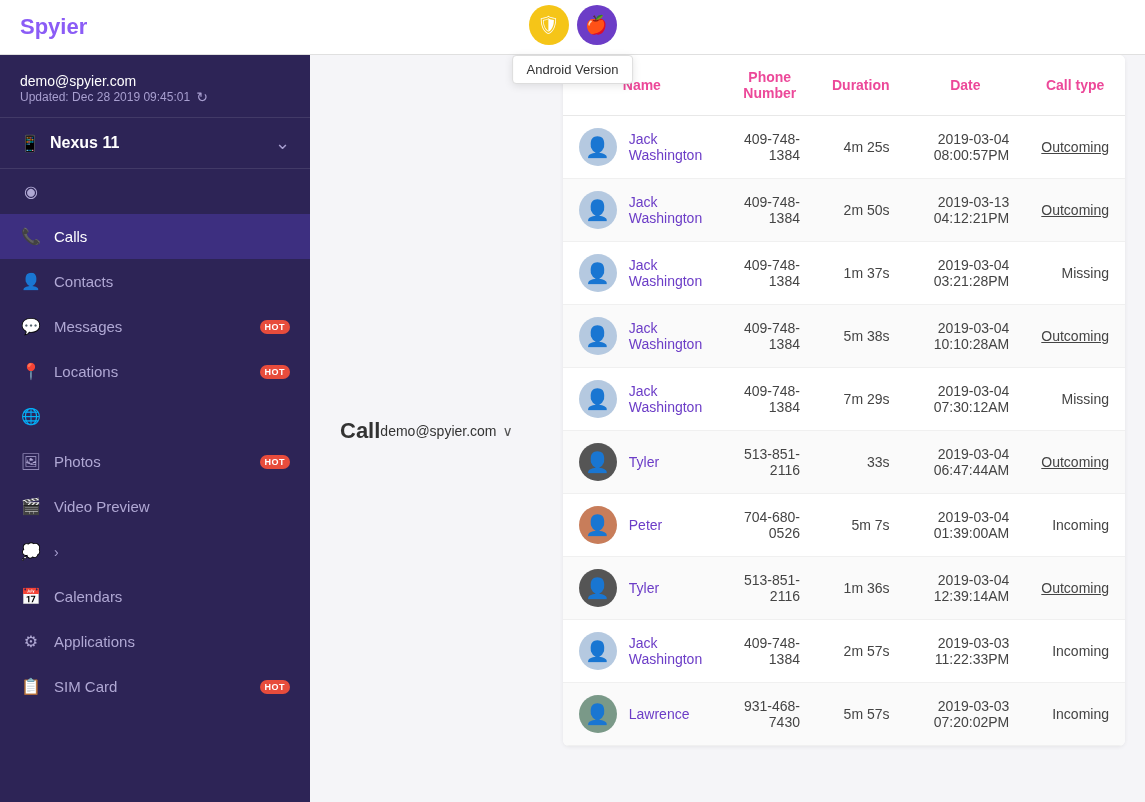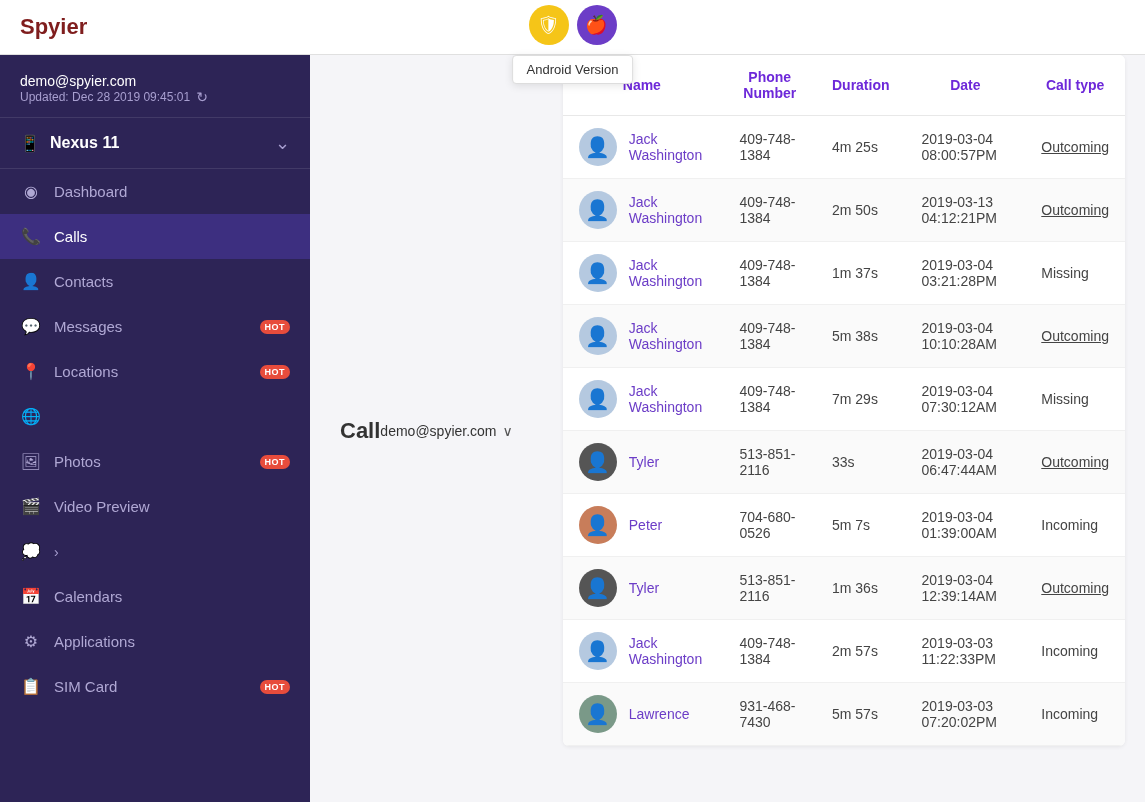--- a/index.html
+++ b/index.html
@@ -12,21 +12,21 @@
       display: flex;
       align-items: center;
       padding: 0 20px;
       border-bottom: 1px solid #e0e0e0;
       position: relative;
       z-index: 10;
     }
     .logo {
       font-size: 22px;
       font-weight: 700;
-      color: #7f1d1d;
+      color: #8b5cf6;
     }
     .header-icons {
       position: absolute;
       left: 50%;
       transform: translateX(-50%);
       display: flex;
       gap: 8px;
       top: 5px;
     }
     .icon-circle {
@@ -198,38 +198,38 @@
       overflow: hidden;
       box-shadow: 0 1px 4px rgba(0,0,0,0.07);
     }
     .calls-table thead tr {
       border-bottom: 1px solid #e8e8e8;
     }
     .calls-table thead th {
       padding: 14px 16px;
       font-size: 14px;
       font-weight: 600;
-      color: #6d28d9;
+      color: #ec4899;
       text-align: left;
       background: #fff;
     }
     .calls-table thead th:first-child { padding-left: 60px; }
     .calls-table thead th.center { text-align: center; }
     .calls-table tbody tr {
       border-bottom: 1px solid #f0f0f0;
       transition: background 0.1s;
     }
     .calls-table tbody tr:nth-child(even) { background: #fafafa; }
     .calls-table tbody td {
       padding: 12px 16px;
       font-size: 14px;
       color: #444;
       text-align: left;
     }
-    .calls-table tbody td.center { text-align: left; }
+    .calls-table tbody td.center { text-align: right; }
     .contact-cell {
       display: flex;
       align-items: center;
       gap: 12px;
     }
     .avatar {
       width: 38px;
       height: 38px;
       border-radius: 50%;
       overflow: hidden;
@@ -285,21 +285,20 @@
       <div class="device-name">
         <span class="device-icon">📱</span>
         <span>Nexus 11</span>
       </div>
       <span class="chevron-down">⌄</span>
     </div>
 
     <div id="nav-container">
         <div class="nav-item">
           <span class="nav-icon">◉</span>
-          <span class="nav-label">Dashboard</span>
         </div>
         <div class="nav-item active">
           <span class="nav-icon">📞</span>
           <span class="nav-label">Calls</span>
         </div>
         <div class="nav-item">
           <span class="nav-icon">👤</span>
           <span class="nav-label">Contacts</span>
         </div>
         <div class="nav-item">

